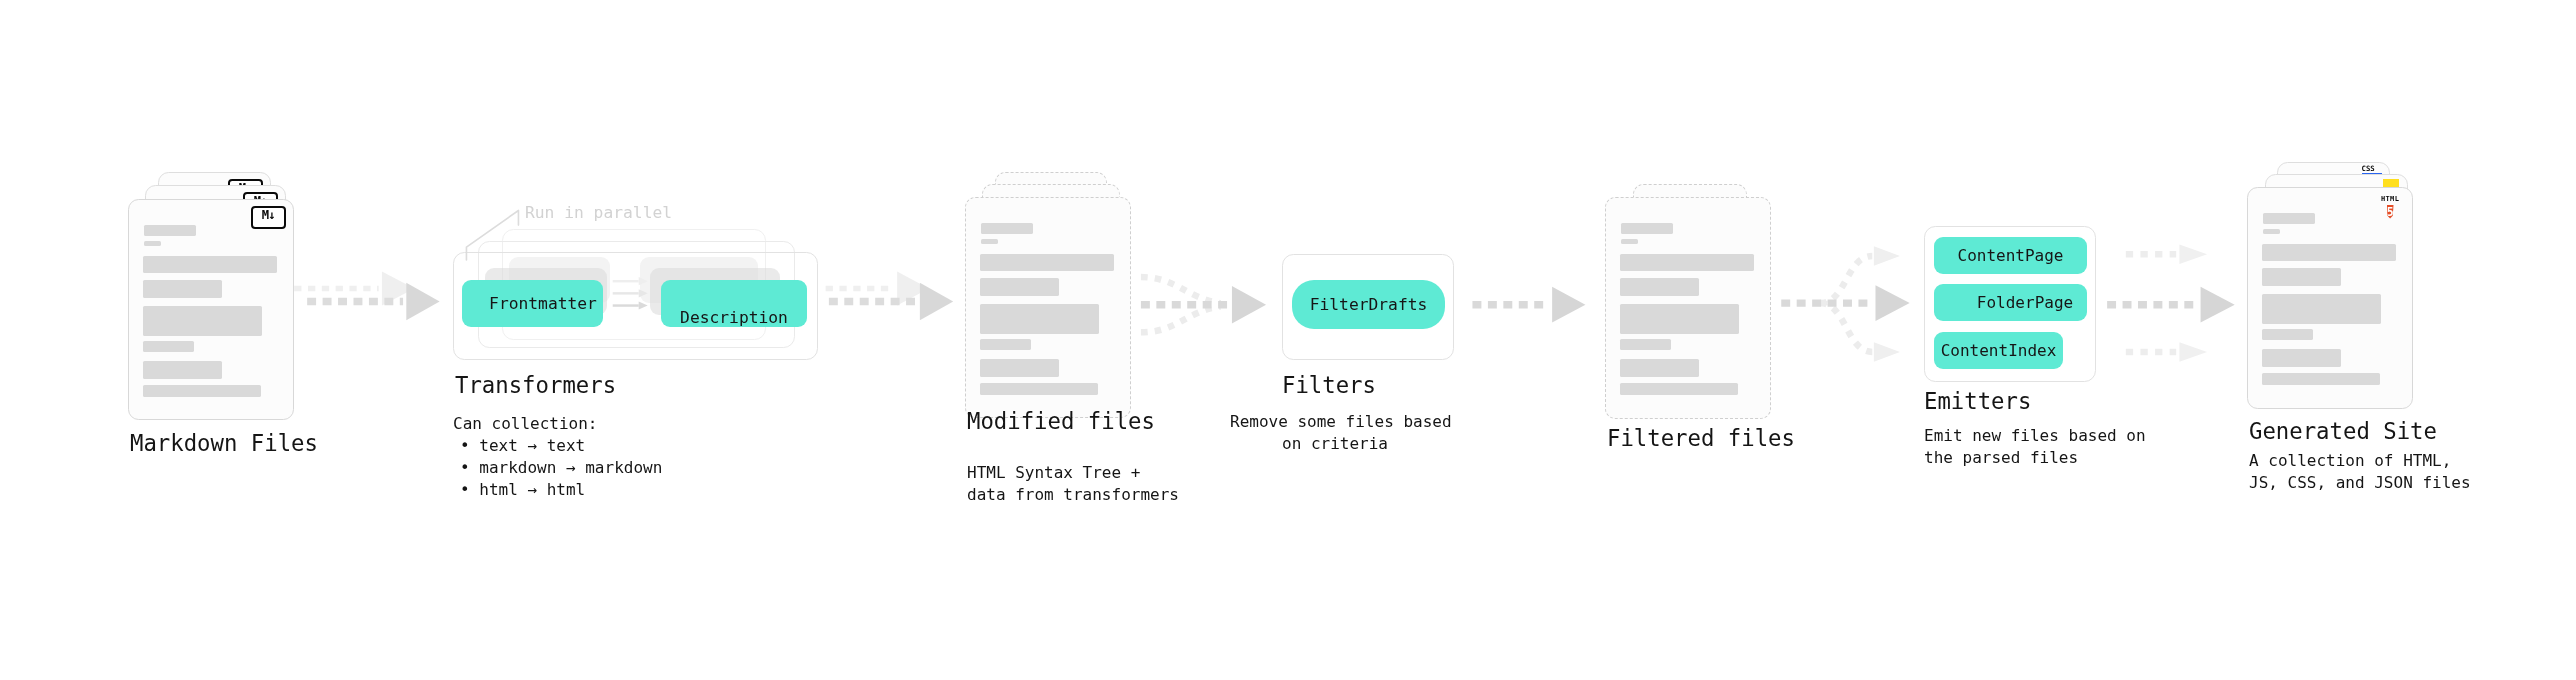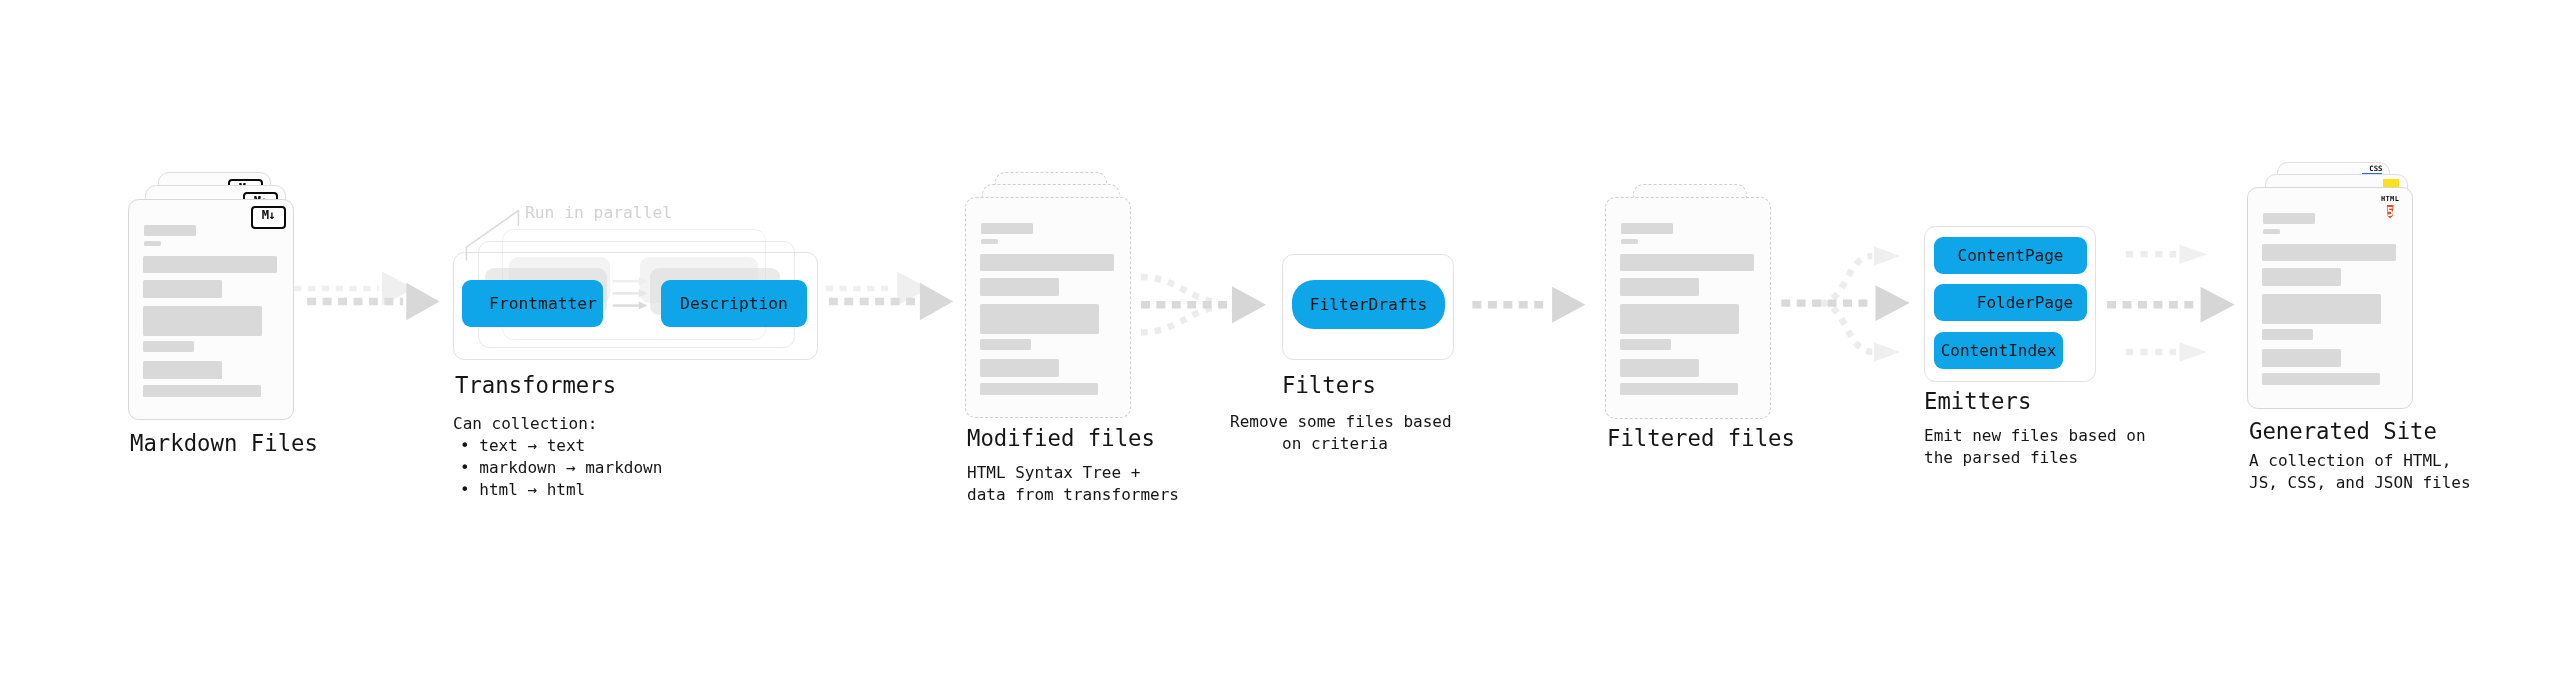--- a/index.html
+++ b/index.html
@@ -20,29 +20,29 @@
   .b3{left:14px;top:56px;width:134px;height:17px;}
   .b4{left:14px;top:80px;width:79px;height:18px;}
   .b5{left:14px;top:106px;width:119px;height:30px;}
   .b6{left:14px;top:141px;width:51px;height:11.4px;}
   .b7{left:14px;top:161px;width:79px;height:18px;}
   .b8{left:14px;top:185px;width:118px;height:12.2px;}
   .md-badge{position:absolute;top:5.7px;right:7.3px;width:31px;height:19.5px;background:#ffffff;
             border:2.4px solid #0a0a0a;border-radius:4.1px;text-align:center;
             font-weight:700;font-size:12.2px;line-height:14.6px;letter-spacing:-0.8px;color:#0a0a0a;}
   
-  .gbox{position:absolute;box-sizing:border-box;background:#0ea5e9;border-radius:9px;
+  .gbox{position:absolute;box-sizing:border-box;background:#5eead4;border-radius:9px;
         display:flex;align-items:center;justify-content:center;font-size:16.3px;color:#161616;}
   .gbox.g1{background:rgba(217,217,217,0.32);}
   .gbox.g2{background:rgba(217,217,217,0.55);}
   .container{position:absolute;box-sizing:border-box;border:1.6px solid #e2e2e2;border-radius:11.4px;background:transparent;}
   .container.mid{border-color:#eaeaea;}
   .container.backc{border-color:#f0f0f0;}
   
-  .css-badge{position:absolute;top:1.6px;right:6.5px;width:21px;text-align:right;}
+  .css-badge{position:absolute;top:1.6px;right:6.5px;width:21px;text-align:left;}
   .css-badge .txt{display:block;font-size:7.3px;font-weight:700;line-height:8.1px;color:#0a0a0a;letter-spacing:0;}
   .css-badge .bar{display:block;margin:0.8px auto 0;width:19.5px;height:3.3px;background:#2965f1;}
   .js-badge{position:absolute;top:4.1px;right:8.1px;width:16.3px;height:11.4px;background:#ffdf1e;}
   .html-badge{position:absolute;top:6.5px;right:11.4px;width:21px;text-align:center;}
   .html-badge .txt{display:block;font-size:7px;font-weight:700;line-height:8.1px;color:#0a0a0a;letter-spacing:0.4px;text-align:center;}
   .html-badge .shield{position:relative;margin:0.8px auto 0;width:18px;height:20.3px;background:#e44d26;
         clip-path:polygon(0 0,100% 0,89% 80%,50% 100%,11% 80%);
         color:#ffffff;font-weight:700;font-size:11.4px;line-height:18.7px;text-align:center;}
   svg.overlay{position:absolute;left:0;top:0;z-index:5;pointer-events:none;}
 </style>
@@ -71,40 +71,40 @@
     <div class="container backc" style="left:502px;top:229px;width:264px;height:111px;"></div>
     <div class="container mid" style="left:478px;top:241px;width:317px;height:107px;"></div>
     <div class="container" style="left:453px;top:252px;width:365px;height:108px;"></div>
     <div class="gbox g1" style="left:509px;top:257px;width:101px;height:46px;"></div>
     <div class="gbox g1" style="left:640px;top:257px;width:118px;height:46px;"></div>
     <div class="gbox g2" style="left:485px;top:268px;width:122px;height:47px;"></div>
     <div class="gbox g2" style="left:650px;top:268px;width:130px;height:47px;"></div>
     <div class="gbox" style="left:462px;top:280px;width:141px;height:47px;padding-left:21px;">
       <span>Frontmatter</span>
     </div>
-    <div class="gbox" style="left:661px;top:280px;width:146px;height:47px;">
+    <div class="gbox" style="left:661px;top:280px;width:146px;height:47px;align-items:flex-end;">
       <span>Description</span>
     </div>
     <span class="t callout" style="left:525px;top:202px;">Run in parallel</span>
     <span class="t title" style="left:455px;top:371px;">Transformers</span>
     <span class="t desc" style="left:453px;top:414px;">Can collection:</span>
     <span class="t desc" style="left:460px;top:436px;">• text → text</span>
     <span class="t desc" style="left:460px;top:458px;">• markdown → markdown</span>
     <span class="t desc" style="left:460px;top:480px;">• html → html</span>
   </div>
 
   <div>
     <div class="file dashed" style="left:995px;top:172px;width:112px;height:57px;"></div>
     <div class="file dashed" style="left:982px;top:184px;width:138px;height:57px;"></div>
     <div class="file dashed" style="left:965px;top:197px;width:166px;height:221px;">
       <span class="bars">
         <i class="b1"></i><i class="b2"></i><i class="b3"></i><i class="b4"></i><i class="b5"></i><i class="b6"></i><i class="b7"></i><i class="b8"></i>
       </span>
     </div>
-    <span class="t label" style="left:967px;top:424px;">Modified files</span>
+    <span class="t label" style="left:967px;top:407px;">Modified files</span>
     <span class="t desc" style="left:967px;top:463px;">HTML Syntax Tree +</span>
     <span class="t desc" style="left:967px;top:485px;">data from transformers</span>
   </div>
 
   <div>
     <div class="container" style="left:1282px;top:254px;width:172px;height:106px;"></div>
     <div class="gbox" style="left:1292px;top:280px;width:153px;height:49px;border-radius:22px;">
       <span>FilterDrafts</span>
     </div>
     <span class="t title" style="left:1282px;top:371px;">Filters</span>

